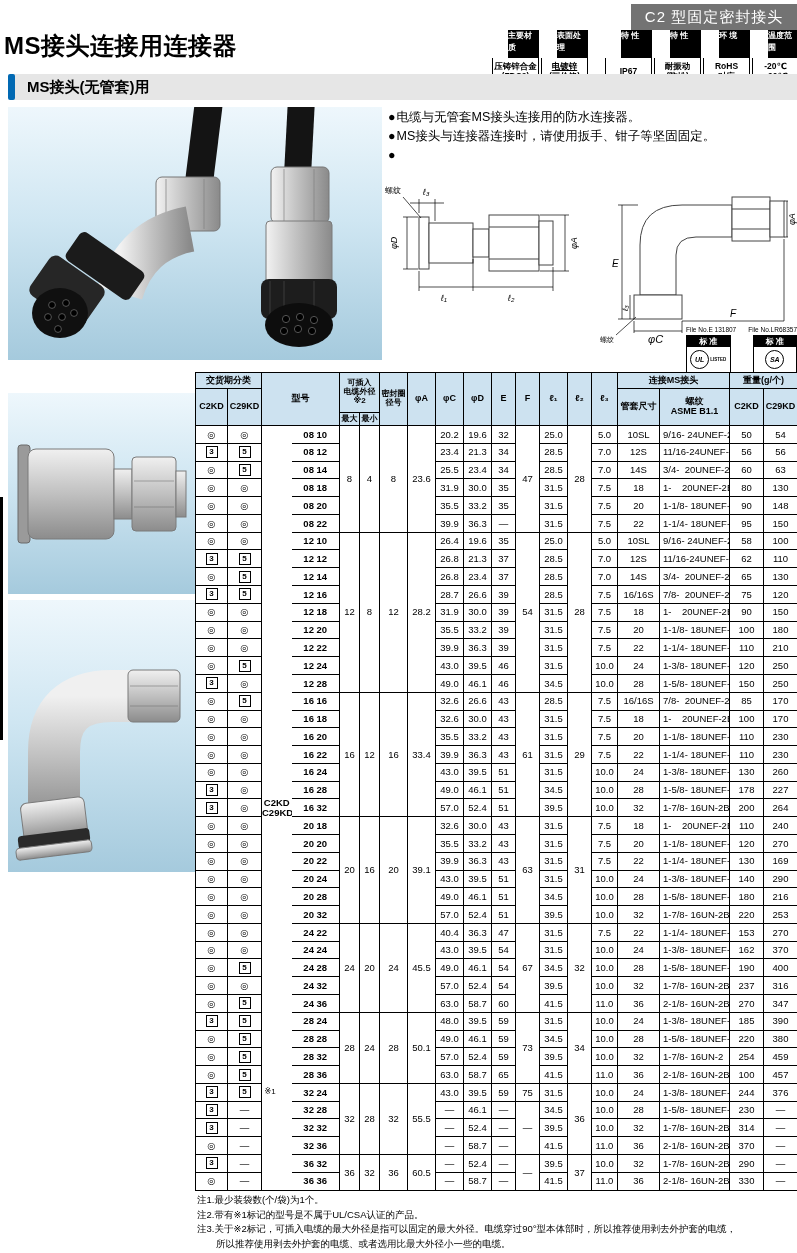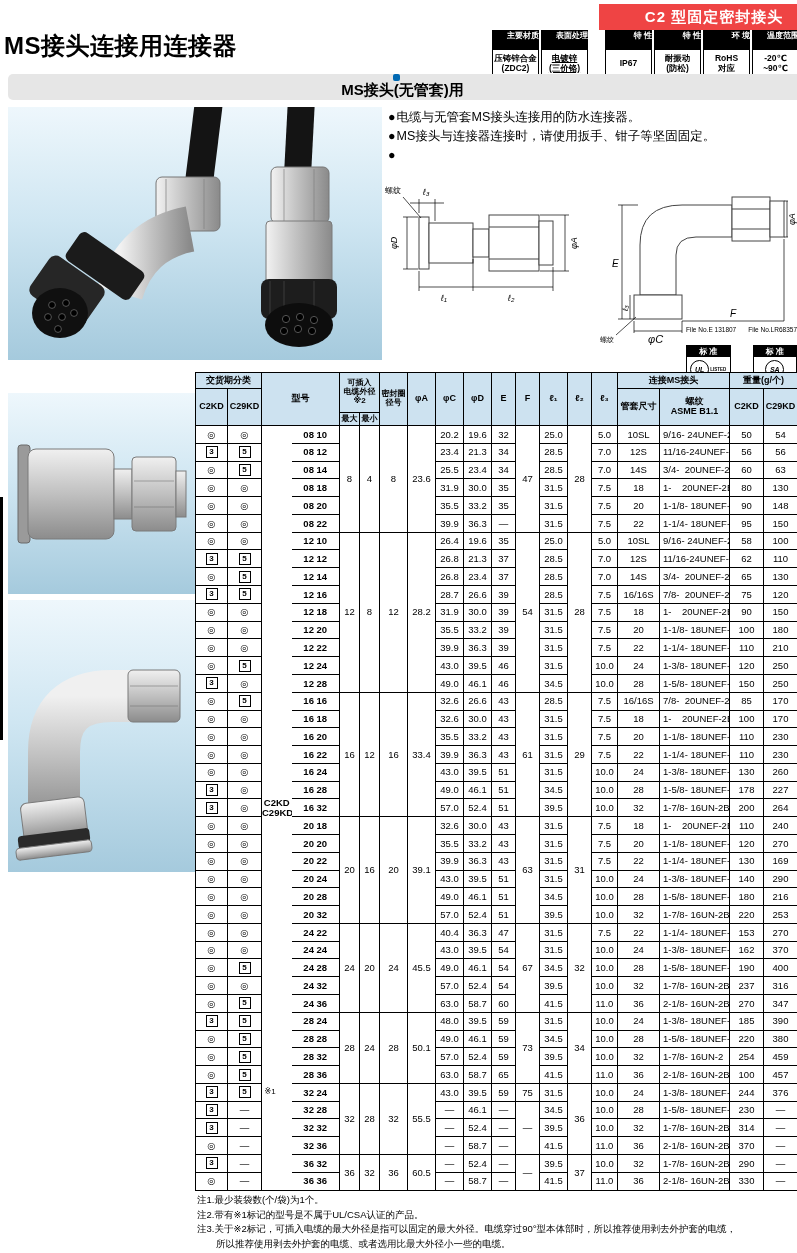--- a/index.html
+++ b/index.html
@@ -2,53 +2,53 @@
 <html><head>
 <meta charset="utf-8">
 <style>
   html,body{margin:0;padding:0;}
   body{
     position:relative;width:797px;height:1253px;background:#fff;overflow:hidden;
     font-family:"Liberation Sans","DejaVu Sans",sans-serif;color:#000;
   }
   .pre{white-space:pre-line;}
   
-  .corner-tab{position:absolute;top:4px;right:0;width:166px;height:26px;background:#ef4444;color:#fff;
-    font-weight:bold;font-size:15px;display:flex;align-items:center;justify-content:center;letter-spacing:1px;padding-left:32px;}
+  .corner-tab{position:absolute;top:4px;right:0;width:166px;height:26px;background:#737373;color:#fff;
+    font-weight:normal;font-size:15px;display:flex;align-items:center;justify-content:center;letter-spacing:1px;}
   
   .page-title{position:absolute;left:4px;top:30px;font-size:24px;font-weight:bold;letter-spacing:0.5px;}
   
   .badges{position:absolute;left:492px;top:30px;display:flex;}
   .badge{width:47px;margin-right:2px;}
   .badge.gap{margin-right:17px;text-decoration:underline;}
-  .badge .hd{background:#000;color:#fff;font-size:8px;font-weight:bold;text-align:right;height:20px;line-height:12px;}
+  .badge .hd{background:#000;color:#fff;font-size:8px;font-weight:bold;text-align:left;height:28px;line-height:12px;margin-left:16px;}
   .badge .bd{border:1.2px solid #000;border-top:none;font-size:8.5px;text-align:center;height:28px;
     display:flex;align-items:center;justify-content:center;white-space:pre-line;line-height:1.15;font-weight:bold;}
   
   .section-band{position:absolute;left:8px;right:0;top:74px;height:26px;background:#e6e6e6;
-    border-radius:5px 0 0 5px;display:flex;align-items:center;flex-direction:column;}
+    border-radius:5px 0 0 5px;display:flex;align-items:center;}
   .section-band .bar{width:7px;height:26px;background:#0169b3;border-radius:2px;margin-right:12px;}
   .section-band .txt{font-size:15px;font-weight:bold;}
   
   .photo{position:absolute;background:linear-gradient(180deg,#eef7fc 0%,#cfe6f2 45%,#a5cadd 100%);}
   #photo1{left:8px;top:107px;width:374px;height:253px;}
   #photo2{left:8px;top:393px;width:187px;height:201px;}
   #photo3{left:8px;top:600px;width:187px;height:272px;}
   .black-strip{position:absolute;left:0;top:497px;width:3px;height:243px;background:#000;}
   
   .bullets{position:absolute;left:388px;top:108px;font-size:12.5px;line-height:19px;}
   .bullet{display:flex;}
   .bullet .dot{margin-right:1px;}
   
   .diagrams{position:absolute;left:383px;top:175px;width:414px;height:158px;display:flex;}
   .diagrams svg text{font-family:"Liberation Sans","DejaVu Sans",sans-serif;}
   
   .certs{position:absolute;left:686px;top:326px;width:111px;}
   .file-nos{display:flex;justify-content:space-between;font-size:6.5px;}
-  .cert-boxes{display:flex;gap:22px;margin-top:12px;}
+  .cert-boxes{display:flex;gap:22px;margin-top:2px;}
   .cert{width:51px;border:1.2px solid #000;background:#fff;}
   .cert .hd{background:#000;color:#fff;text-align:center;font-size:8px;font-weight:bold;height:11px;line-height:11px;}
   .cert .bd{height:25px;display:flex;align-items:center;justify-content:center;gap:1px;}
   .logo-circle{width:17px;height:17px;border:1.4px solid #000;border-radius:50%;display:flex;align-items:center;justify-content:center;
     font-size:7px;font-weight:bold;font-style:italic;}
   .logo-sub{font-size:4.5px;font-weight:bold;}
   
   .main-table{position:absolute;left:195px;top:372px;}
   .main-table table{border-collapse:collapse;table-layout:fixed;width:602px;border:1.5px solid #000;}
   .main-table th,.main-table td{border:1px solid #000;text-align:center;vertical-align:middle;padding:0;overflow:hidden;}

